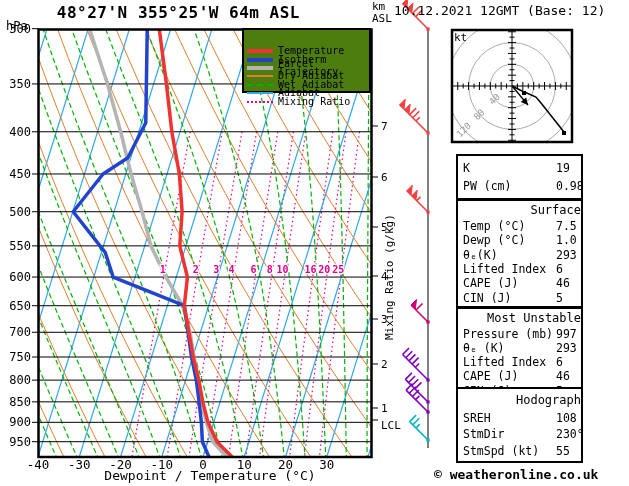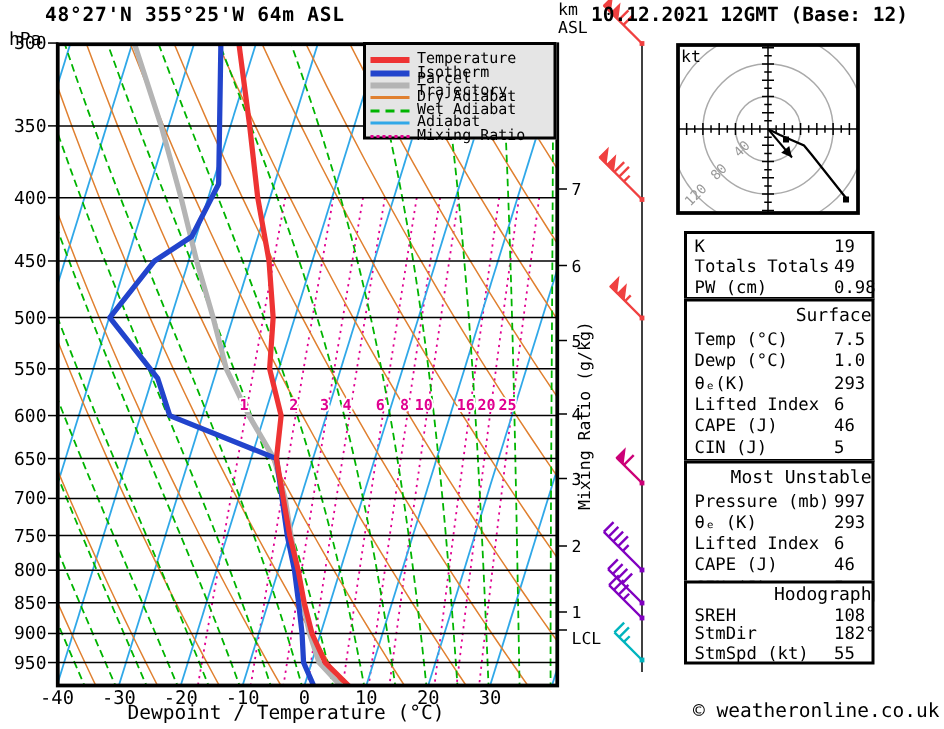--- a/index.html
+++ b/index.html
@@ -2,40 +2,40 @@
 <html><head>
 <meta charset="utf-8">
 <style>
   html,body{margin:0;padding:0;background:#fff}
   #wrap{position:relative;width:629px;height:486px;background:#fff;overflow:hidden;
         font-family:"DejaVu Sans Mono","DejaVu Sans",monospace;color:#000}
   .abs{position:absolute}
   #chart{left:0;top:0;z-index:1}
   .lbl{position:absolute;z-index:5;white-space:nowrap}
   #hpa{left:6px;top:19px;font-size:12px}
-  #title{left:30px;top:3px;width:270px;text-align:left;font-size:13px;font-weight:bold;letter-spacing:.5px}
-  #datetime{left:394px;top:3px;font-size:13px;font-weight:bold}
+  #title{left:30px;top:3px;width:270px;text-align:right;font-size:16px;font-weight:bold;letter-spacing:.5px}
+  #datetime{left:394px;top:3px;font-size:13px;font-weight:normal}
   #kmasl{left:372px;top:1px;font-size:11px;line-height:12px}
   #ktlabel{left:454px;top:31px;font-size:11px}
   #mixlabel{left:383px;top:175px;height:165px;writing-mode:vertical-rl;transform:rotate(180deg);font-size:11px;z-index:5;position:absolute}
-  #xtitle{left:85px;top:468px;width:250px;text-align:left;font-size:13px}
-  #credit{left:462px;top:467px;font-size:13px;font-weight:normal}
+  #xtitle{left:85px;top:468px;width:250px;text-align:center;font-size:13px}
+  #credit{left:434px;top:467px;font-size:13px;font-weight:bold}
   
   #legend{position:absolute;left:242px;top:28px;width:129px;height:65px;border:2px solid #000;
-          background:#e5e5e5;z-index:6;box-sizing:border-box;padding:6px 0 0 3px}
+          background:#4d7c0f;z-index:6;box-sizing:border-box;padding:17px 0 0 3px}
   .leg-row{display:flex;align-items:center;height:8.4px}
   .sw{width:26px;height:0;flex:none;margin-right:5px}
   .lt{font-size:10px;line-height:8px}
   
   .pbox{position:absolute;left:456px;width:127px;border:2px solid #000;background:#fff;z-index:5;
         box-sizing:border-box;display:flex;flex-direction:column;justify-content:space-evenly;padding-left:5px}
   #pbox0{top:154px;height:46px}
   #pbox1{top:199px;height:109px}
   #pbox2{top:307px;height:94px}
-  #pbox3{top:387px;height:56px}
+  #pbox3{top:387px;height:76px}
   .phead{text-align:right;font-size:12px;margin-left:-5px}
   .prow{display:flex;font-size:11.5px;line-height:12px}
   .plabel{width:93px;flex:none}
   .pval{flex:none}
 </style>
 </head>
 <body>
 
 <div id="wrap">
   <svg id="chart" class="abs" width="629" height="486">
@@ -368,24 +368,20 @@
         <span class="lt">Mixing Ratio</span>
       </div>
   </div>
 
   <div class="pbox" id="pbox0">
     <div class="prow">
         <span class="plabel">K</span>
         <span class="pval">19</span>
       </div>
     <div class="prow">
-        <span class="plabel">Totals Totals</span>
-        <span class="pval">49</span>
-      </div>
-    <div class="prow">
         <span class="plabel">PW (cm)</span>
         <span class="pval">0.98</span>
       </div>
   </div>
 
   <div class="pbox" id="pbox1">
     <div class="phead">Surface</div>
     <div class="prow">
         <span class="plabel">Temp (°C)</span>
         <span class="pval">7.5</span>
@@ -437,20 +433,20 @@
   </div>
 
   <div class="pbox" id="pbox3">
     <div class="phead">Hodograph</div>
     <div class="prow">
         <span class="plabel">SREH</span>
         <span class="pval">108</span>
       </div>
     <div class="prow">
         <span class="plabel">StmDir</span>
-        <span class="pval">182°</span>
+        <span class="pval">230°</span>
       </div>
     <div class="prow">
         <span class="plabel">StmSpd (kt)</span>
         <span class="pval">55</span>
       </div>
   </div>
 </div>
 
 </body></html>

